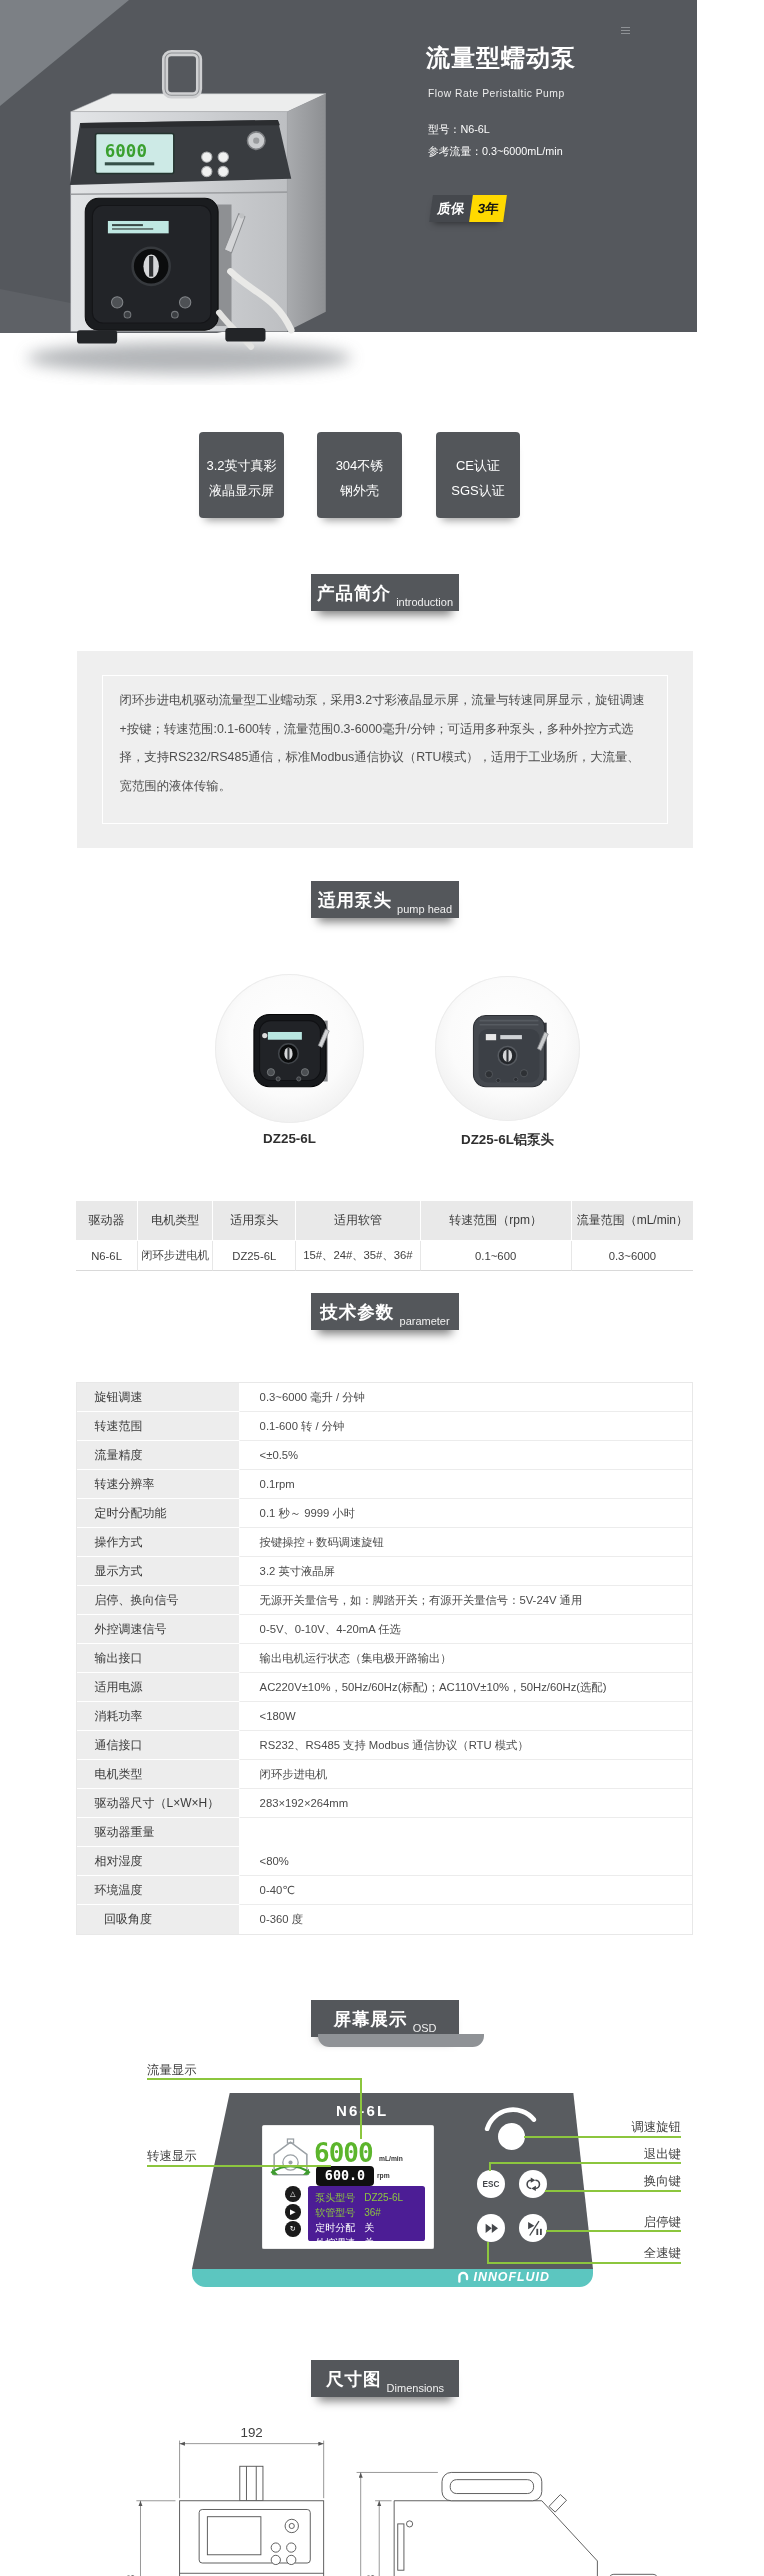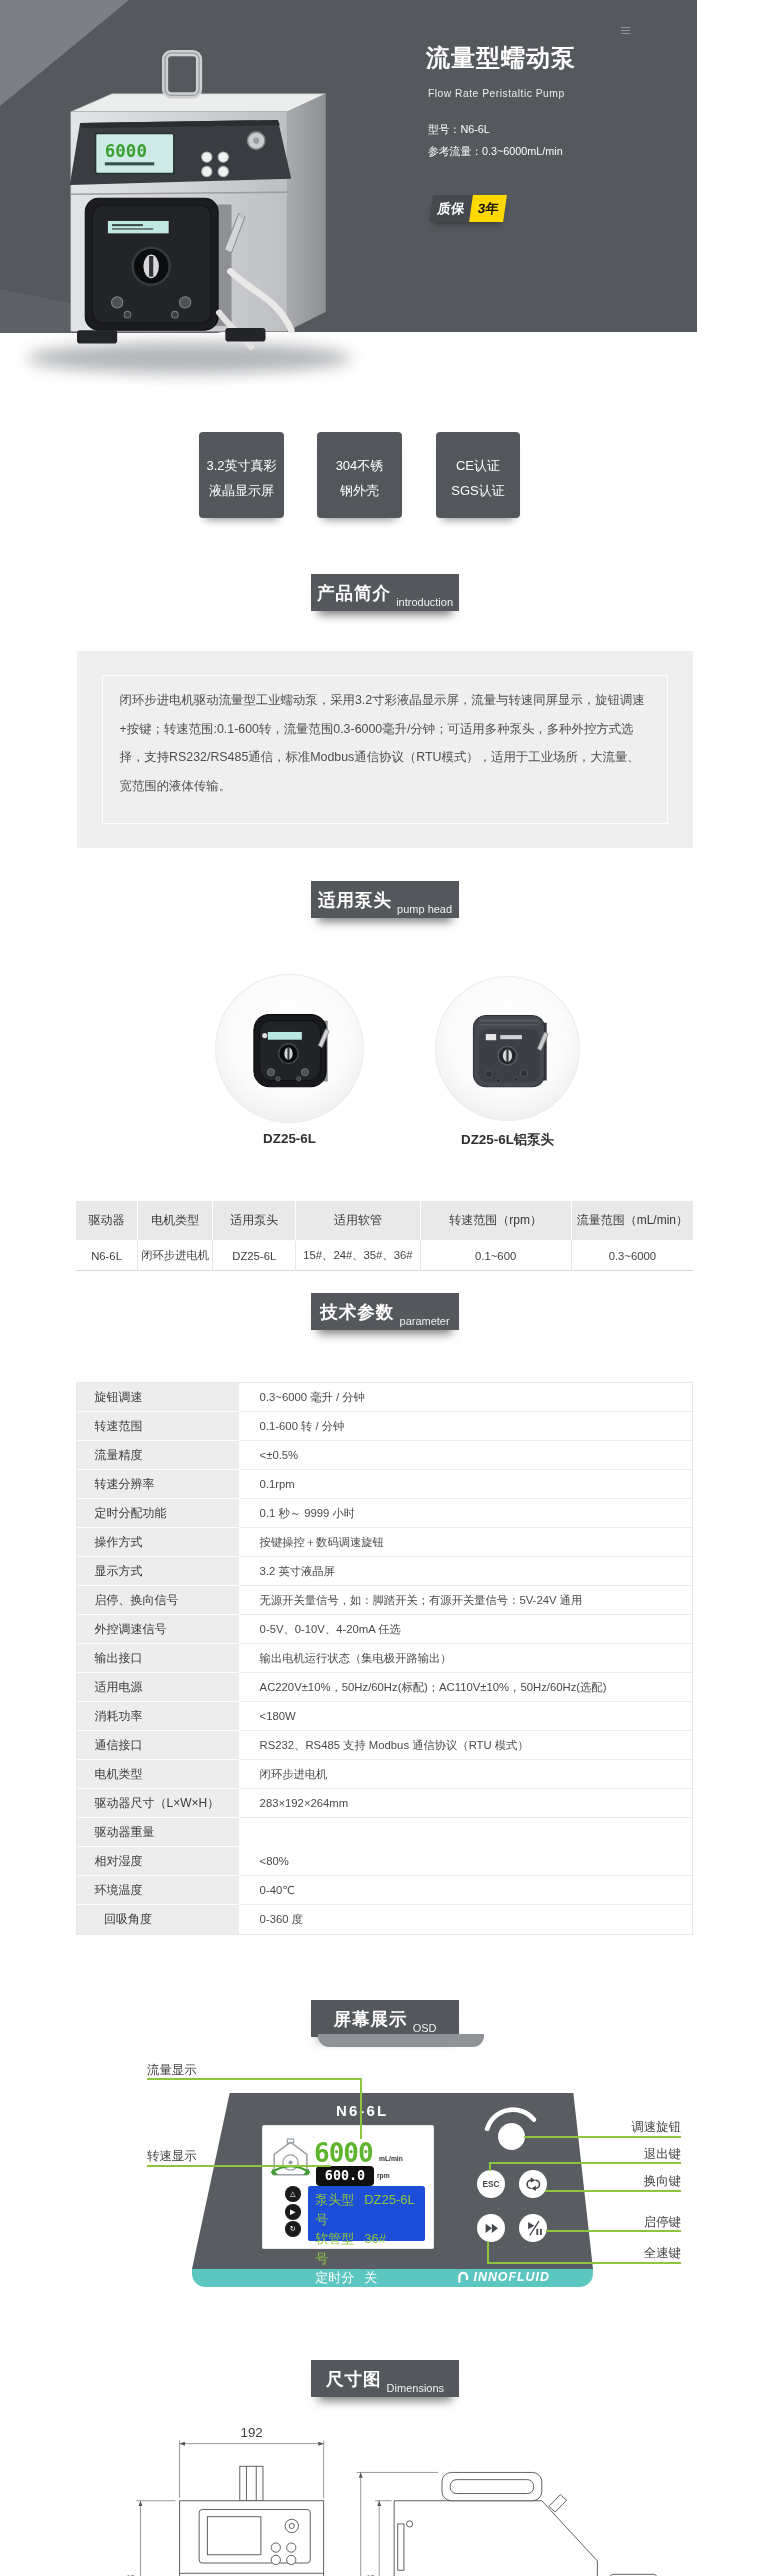--- a/index.html
+++ b/index.html
@@ -83,22 +83,22 @@
   .flow-big{position:absolute;left:52px;top:13.4px;font-family:"DejaVu Sans Mono",monospace;
             font-size:26px;font-weight:bold;color:#5cb52c;letter-spacing:-1px;}
   .flow-unit{position:absolute;left:117px;top:30px;font-size:6.7px;color:#333;font-weight:bold;}
   .speed-box{position:absolute;left:54px;top:41px;width:58px;height:19.6px;background:#101010;border-radius:4.1px;
              color:#fff;font-family:"DejaVu Sans Mono",monospace;font-size:13.4px;font-weight:bold;
              display:flex;align-items:center;justify-content:center;}
   .speed-unit{position:absolute;left:115px;top:47px;font-size:6.7px;color:#333;font-weight:bold;}
   .mini-ic{position:absolute;left:23px;width:15.5px;height:15.5px;border-radius:50%;background:#1b1b1b;color:#fff;
            display:flex;align-items:center;justify-content:center;font-size:7.2px;}
   .mi1{top:61px;} .mi2{top:79px;} .mi3{top:96px;}
-  .info-panel{position:absolute;left:46px;top:61px;width:117px;height:55px;background:#1d4ed8;border-radius:2.6px;
-              padding:4.1px 0 0 7.2px;box-sizing:border-box;font-size:13px;line-height:1.5;}
+  .info-panel{position:absolute;left:46px;top:61px;width:117px;height:55px;background:#4c1d95;border-radius:2.6px;
+              padding:4.1px 0 0 7.2px;box-sizing:border-box;font-size:10px;line-height:1.5;}
   .info-row{display:flex;}
   .info-row .il{width:49px;} .info-row .iv{flex:1;}
   .ig{color:#8dc63f;} .iw{color:#fff;}
   .knob-arc{position:absolute;left:483px;top:2104px;z-index:3;}
   .knob{position:absolute;left:498px;top:2123px;width:27px;height:27px;border-radius:50%;background:#fff;z-index:3;}
   .osd-btn{position:absolute;width:28px;height:28px;border-radius:50%;background:#fff;color:#43464a;
            display:flex;align-items:center;justify-content:center;z-index:3;}
   .b-esc{left:477px;top:2170px;font-size:8.2px;font-weight:bold;}
   .b-rev{left:519px;top:2170px;}
   .b-fast{left:477px;top:2214px;}

